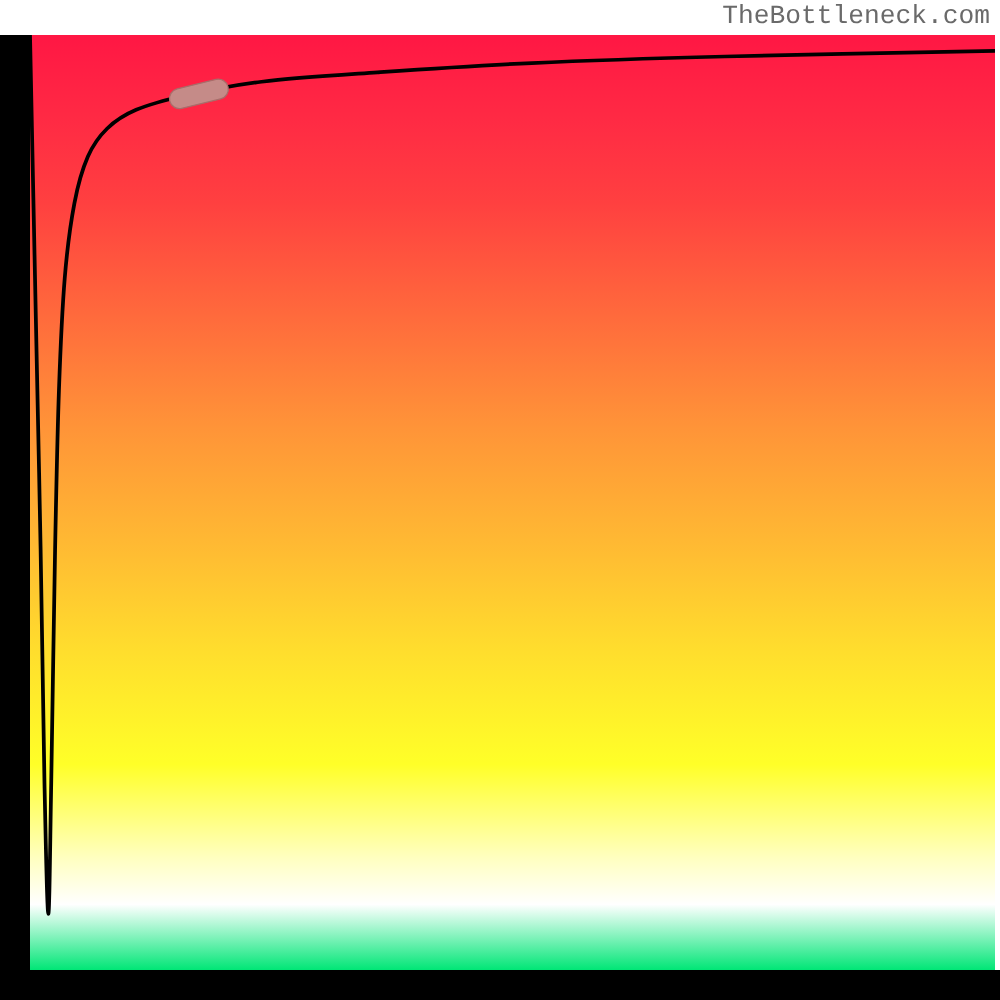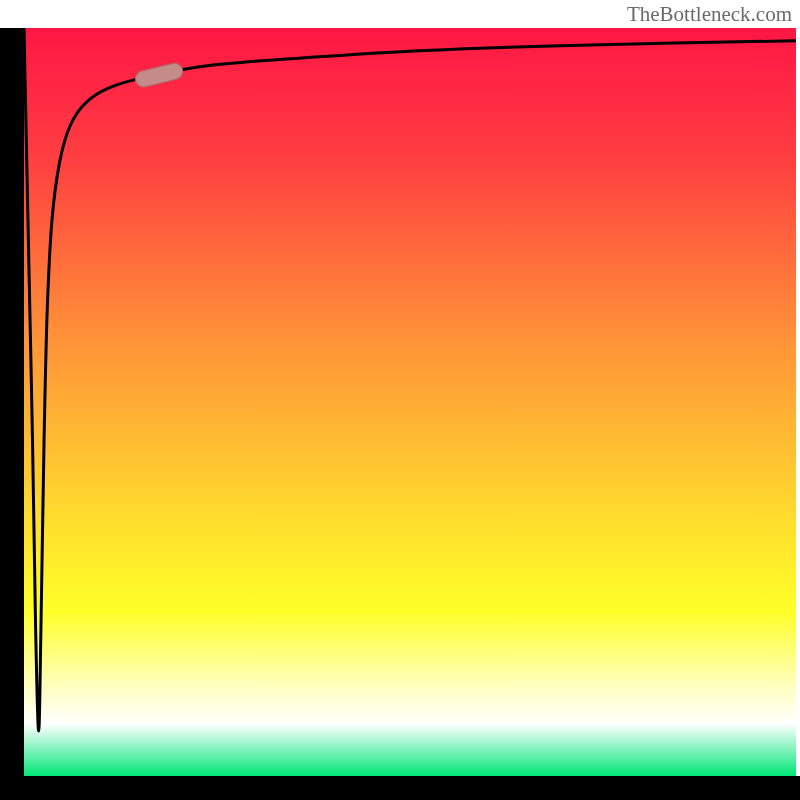--- a/index.html
+++ b/index.html
@@ -10,21 +10,21 @@
     font-family: Arial, sans-serif;
     position: relative;
     overflow: hidden;
   }
   .watermark {
     position: absolute;
     top: 2px;
     right: 8px;
     font-size: 21px;
     color: #6a6a6a;
-    font-family: Liberation Serif, serif;
+    font-family: Liberation Mono, monospace;
     z-index: 10;
   }
   .plot-area {
     position: absolute;
     left: 24px;
     top: 28px;
     width: 772px;
     height: 748px;
     background: linear-gradient(to bottom,
       #ff1744 0%,

